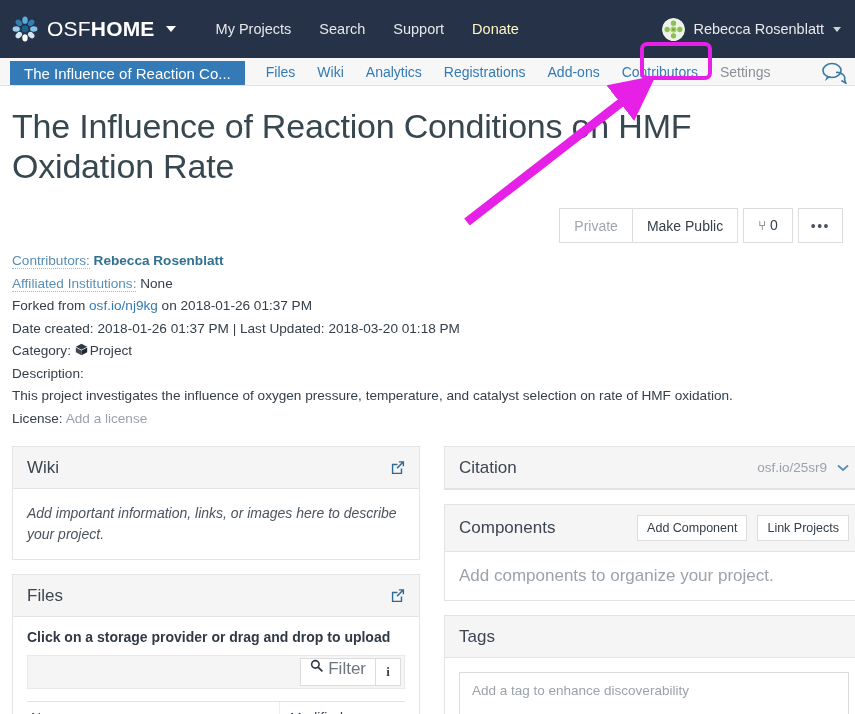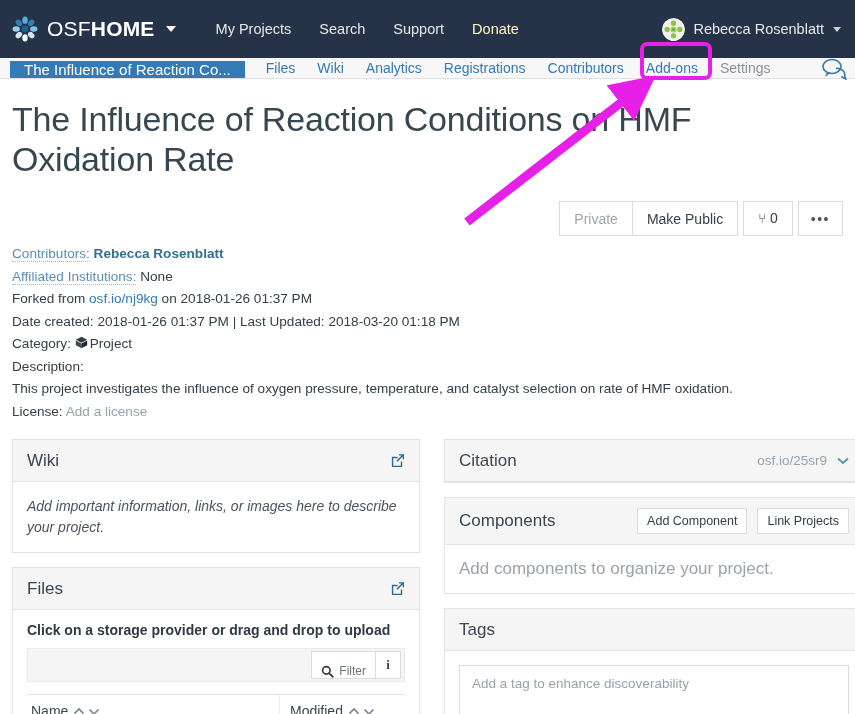--- a/index.html
+++ b/index.html
@@ -64,21 +64,21 @@
   .caret-down-sm {
     width:0;height:0;
     border-left:4px solid transparent;
     border-right:4px solid transparent;
     border-top:5px solid #cfd3d7;
     margin-left:1px;
   }
 
   
   .subnav {
-    height: 21px;
+    height: 28px;
     background: #f7f7f7;
     border-bottom: 1px solid #e1e1e1;
     display: flex;
     align-items: stretch;
     padding-left: 10px;
     position: relative;
   }
   .proj-tab {
     background: #337ab7;
     color: #ffffff;
@@ -215,23 +215,23 @@
   .filter-bar {
     margin: 10px 14px 0 14px;
     background:#f5f5f5;
     border:1px solid #eaeaea;
     height: 34px;
     display:flex; align-items:center; justify-content:flex-end;
     padding: 0;
   }
   .filter-btn {
     background:#fff; border:1px solid #dcdcdc;
-    height: 28px; display:flex; align-items:flex-end; gap:5px;
+    height: 28px; display:flex; align-items:flex-start; gap:5px;
     padding: 0 9px; margin-right:-1px; cursor:pointer;
-    color:#6b7680; font-size:12px;
+    color:#6b7680; font-size:17px;
   }
   .info-btn {
     background:#fff; border:1px solid #dcdcdc;
     height:28px; width:26px; display:flex; align-items:center; justify-content:center;
     margin-right: 3px; cursor:pointer;
     color:#3b4652; font-size:13px; font-weight:700; font-family:"Liberation Serif", serif;
   }
   .files-table { margin: 12px 14px 0 14px; border-top:1px solid #e3e3e3; }
   .files-thead { display:flex; border-bottom:1px solid #e3e3e3; }
   .th {
@@ -300,22 +300,22 @@
   </div>
 </div>
 
 <div class="subnav">
   <div class="proj-tab">The Influence of Reaction Co...</div>
   <div class="subnav-links">
     <a class="subnav-link">Files</a>
     <a class="subnav-link">Wiki</a>
     <a class="subnav-link">Analytics</a>
     <a class="subnav-link">Registrations</a>
+    <a class="subnav-link">Add-ons</a>
     <a class="subnav-link">Contributors</a>
-    <a class="subnav-link">Add-ons</a>
     <a class="subnav-link muted">Settings</a>
   </div>
   <div class="subnav-right">
     <svg class="chat-icon" viewBox="0 0 26 24">
       <ellipse cx="11" cy="10.5" rx="9" ry="7" fill="none" stroke="#3b7ba8" stroke-width="1.6"></ellipse>
       <path d="M6 16 L4 21 L10 16.6 Z" fill="#3b7ba8"></path>
       <path d="M15 12.5 a7.5 6 0 0 1 8.6 7.2 l1.2 3.4 l-4.4 -2.6" fill="none" stroke="#3b7ba8" stroke-width="1.6"></path>
     </svg>
   </div>
 </div>

